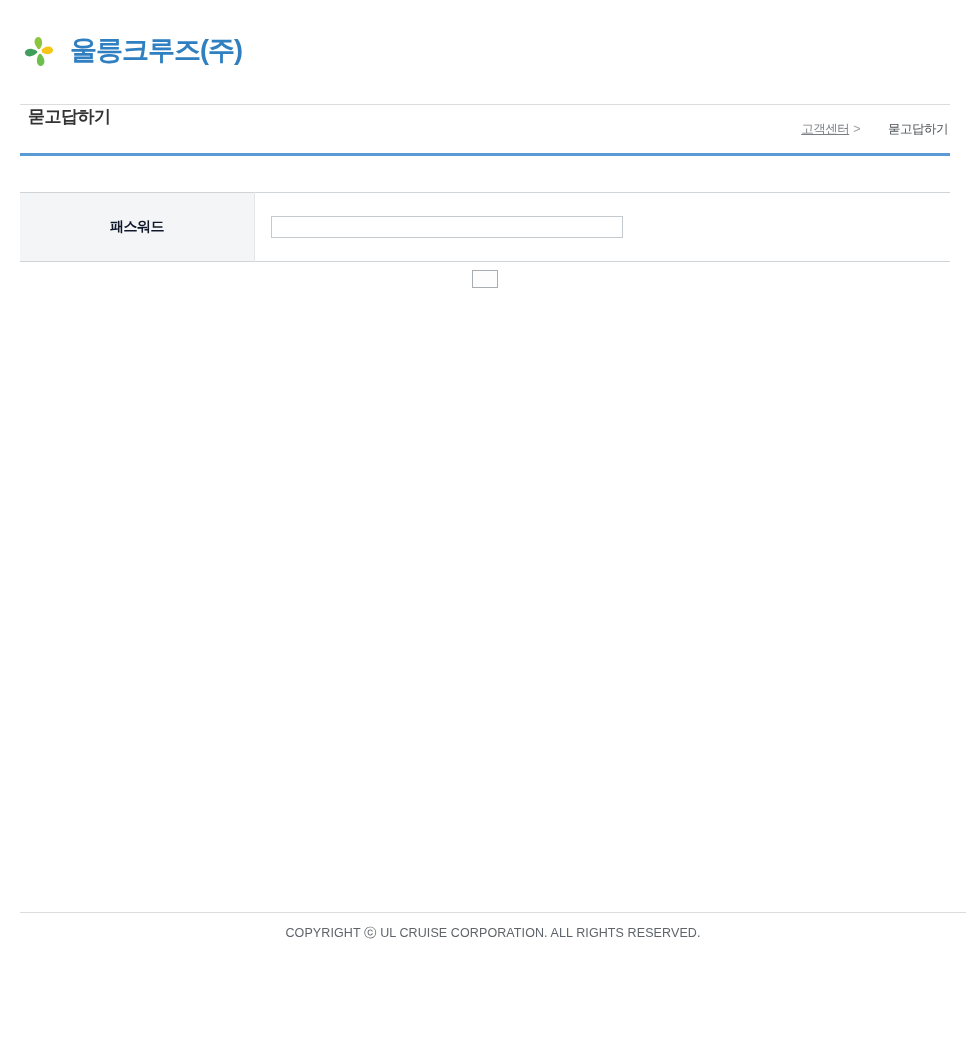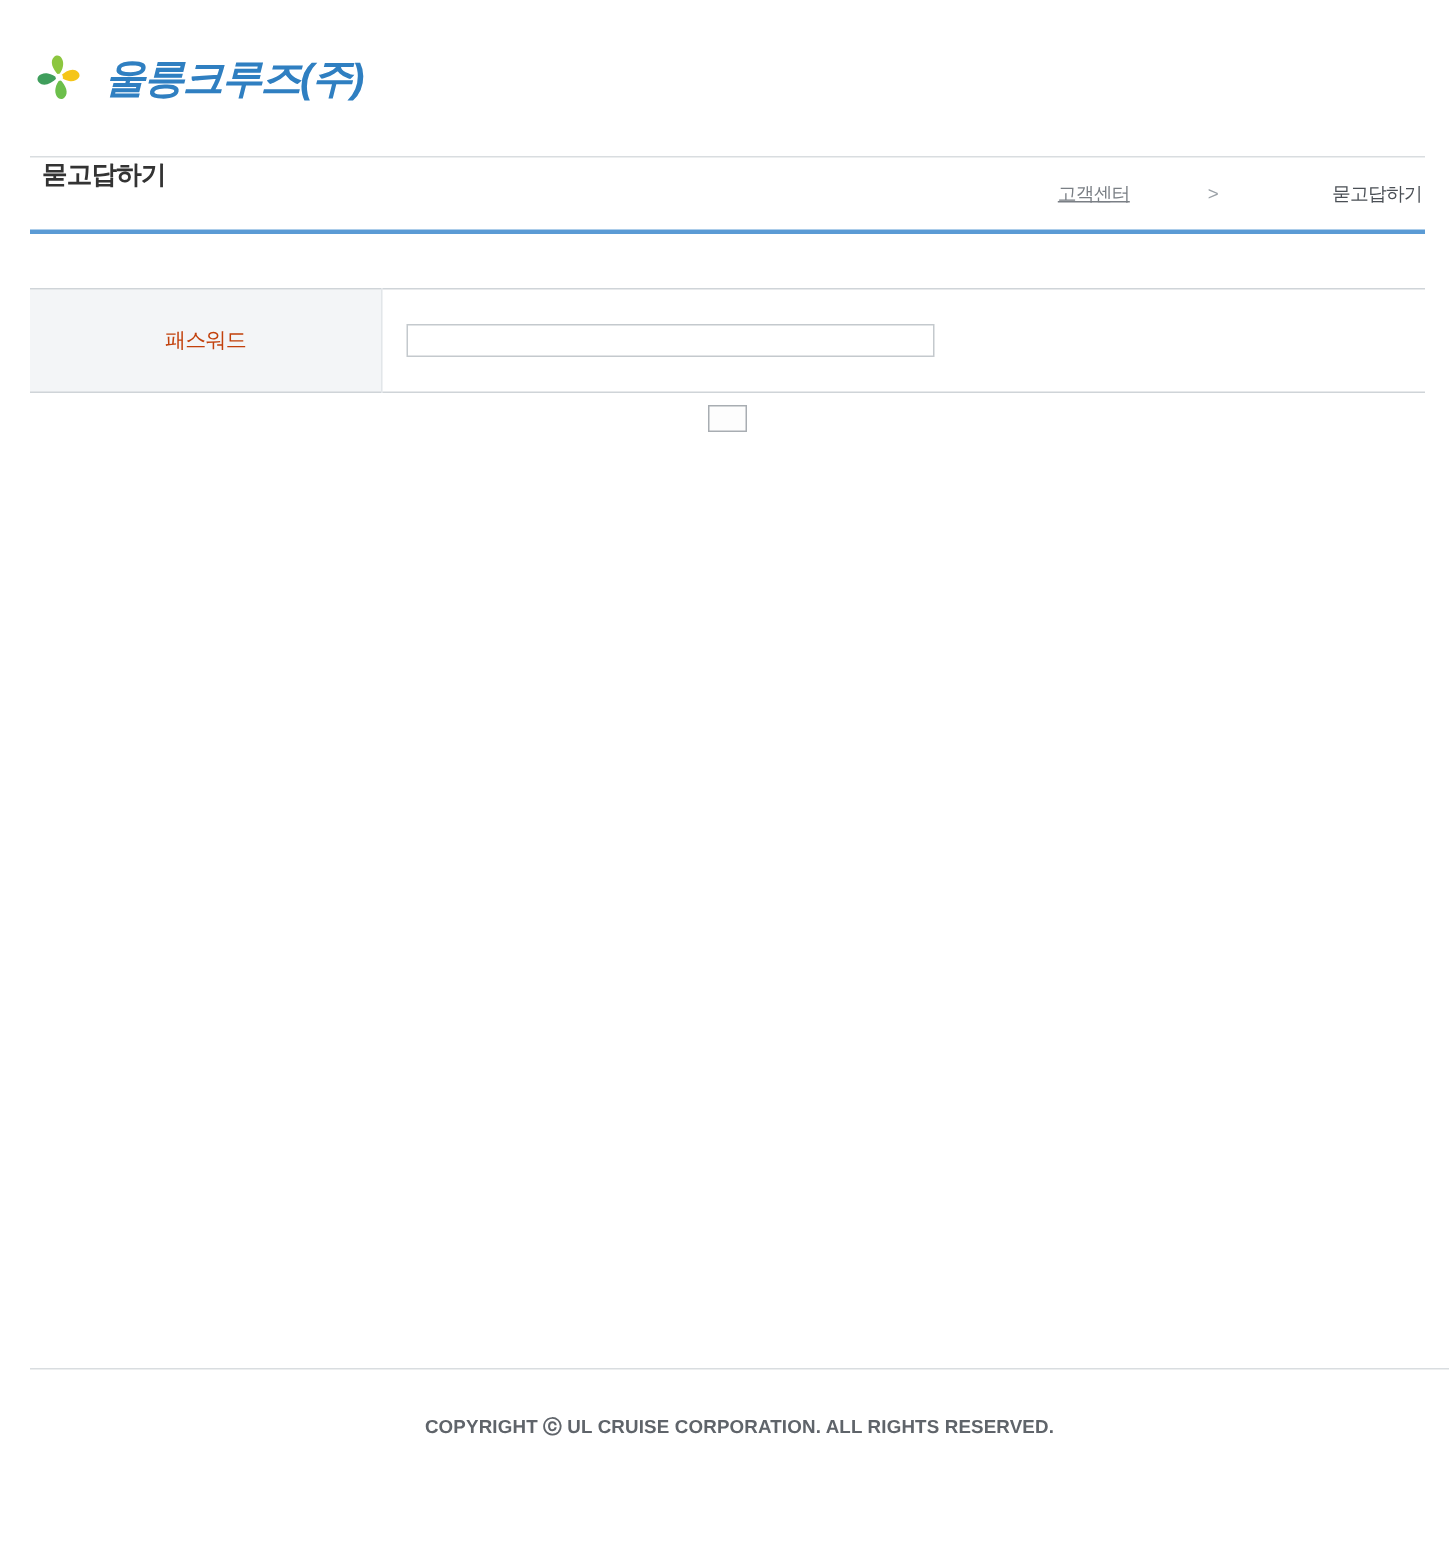--- a/index.html
+++ b/index.html
@@ -23,23 +23,22 @@
   
   .site-header {
     height: 104px;
     box-sizing: border-box;
     padding-left: 20px;
     display: flex;
     align-items: center;
   }
   .logo {
     display: flex;
-    align-items: center;
+    align-items: flex-start;
     text-decoration: none;
-    font-style: italic;
   }
   .logo-mark {
     width: 40px;
     height: 40px;
     margin-right: 10px;
     flex: 0 0 auto;
   }
   .logo-text {
     font-size: 27px;
     font-weight: bold;
@@ -66,21 +65,20 @@
     letter-spacing: -0.5px;
     padding-left: 8px;
   }
   .breadcrumb {
     display: flex;
     align-items: center;
     font-size: 12.5px;
     color: #7a7f85;
     letter-spacing: -0.5px;
     padding-right: 2px;
-    gap: 48px;
   }
   .breadcrumb .crumb { color: #7a7f85; }
   .breadcrumb .sep { margin: 0 6px 0 4px; color: #9aa0a6; }
   .breadcrumb .crumb-current {
     color: #4a4f55;
     margin-left: 22px;
   }
 
   
   .content {
@@ -95,22 +93,22 @@
     border-top: 1px solid #cfd4d8;
     border-bottom: 1px solid #cfd4d8;
     table-layout: fixed;
   }
   .pw-table th {
     width: 232px;
     background: #f3f5f7;
     border-right: 1px solid #e2e6e9;
     height: 66px;
     font-size: 14px;
-    font-weight: normal;
-    color: #c2410c;
+    font-weight: bold;
+    color: #0f172a;
     letter-spacing: -0.5px;
     text-align: center;
     vertical-align: middle;
   }
   .pw-table td {
     height: 66px;
     padding-left: 16px;
     vertical-align: middle;
     background: #ffffff;
   }
@@ -145,23 +143,22 @@
     cursor: pointer;
   }
 
   
   .footer {
     position: absolute;
     left: 20px;
     right: 4px;
     top: 912px;
     border-top: 1px solid #d9dde0;
-    padding-top: 30px;
+    padding-top: 12px;
     text-align: center;
-    font-weight: bold;
   }
   .copyright {
     font-size: 12.5px;
     color: #5f646a;
     letter-spacing: 0.1px;
   }
 </style>
 </head>
 <body>
 

